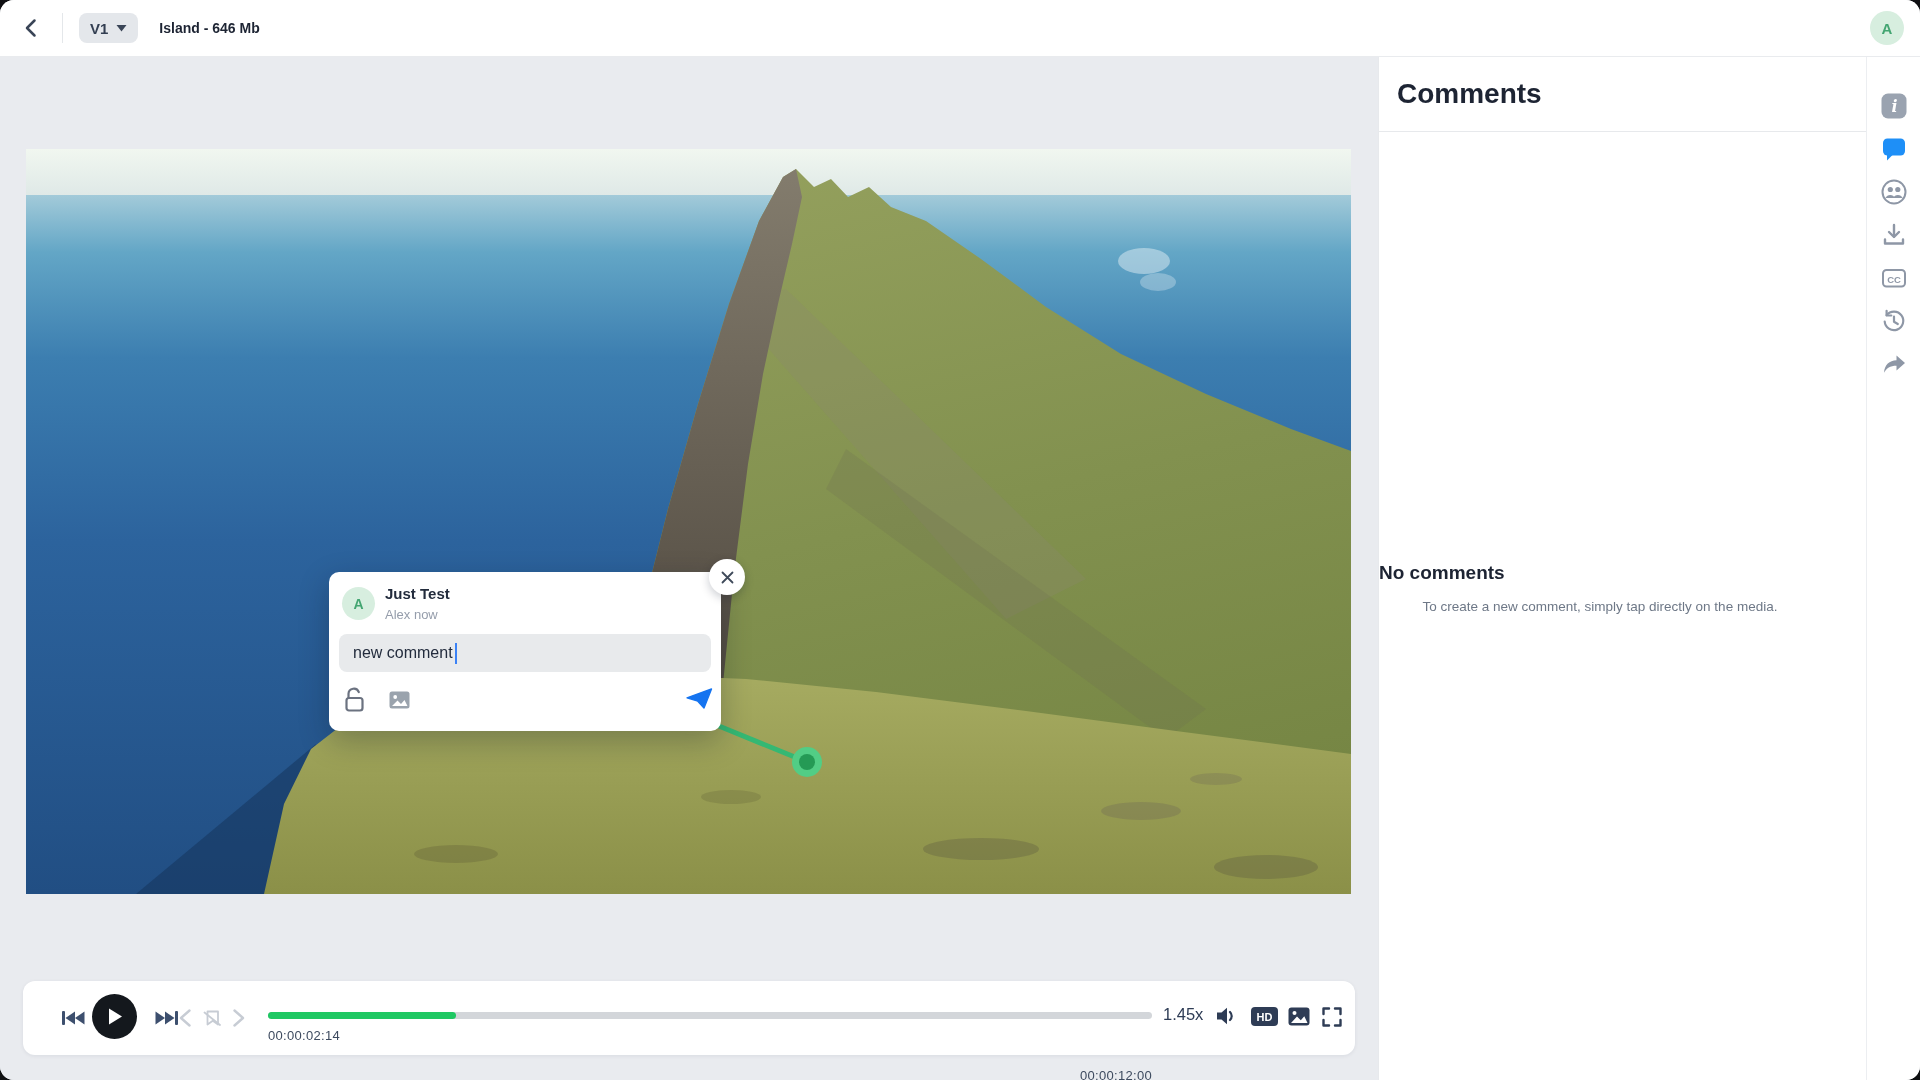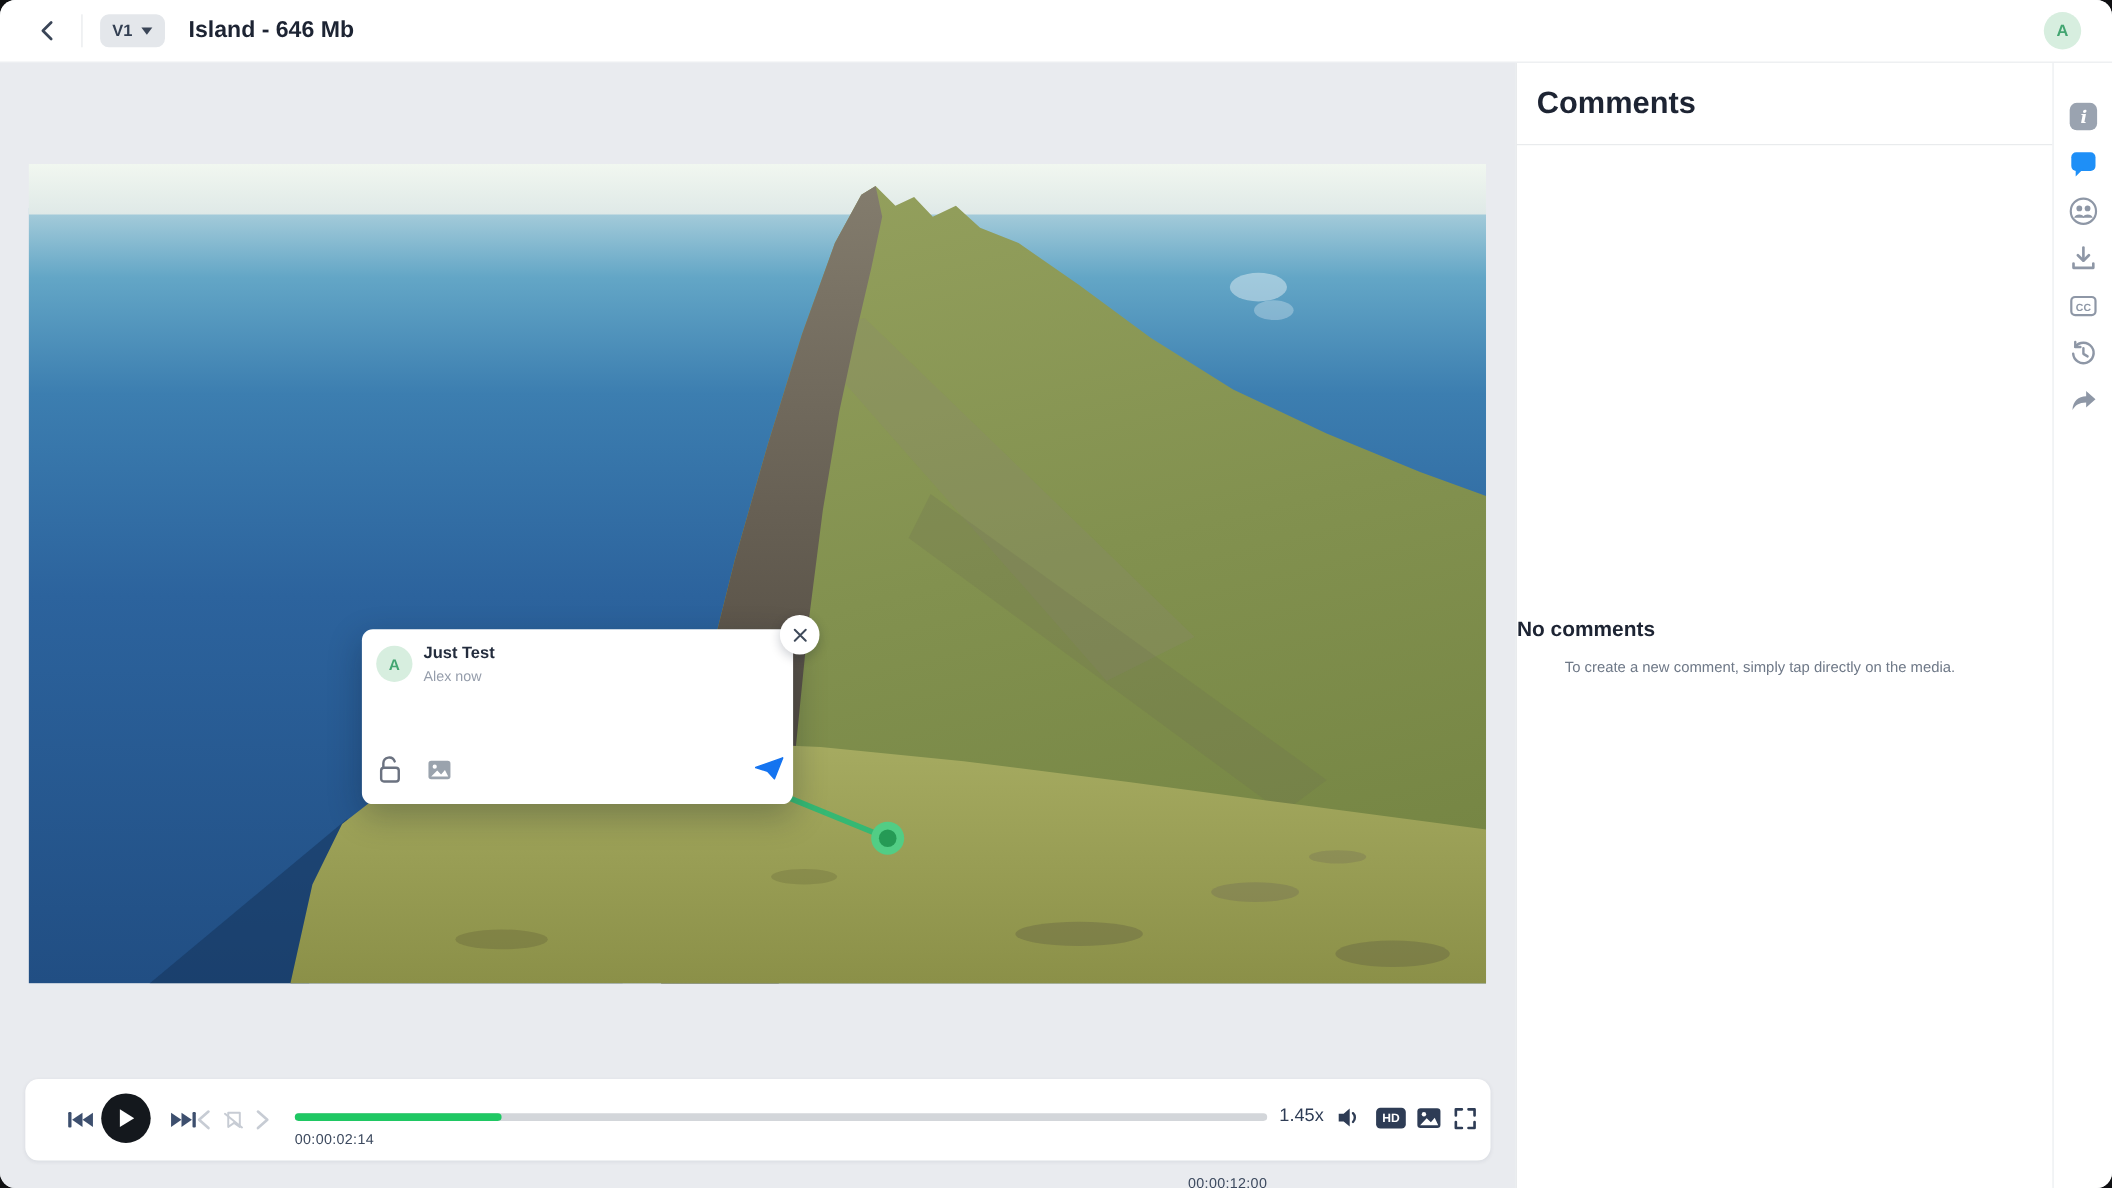--- a/index.html
+++ b/index.html
@@ -1,25 +1,25 @@
 <!DOCTYPE html>
 <html><head>
 <meta charset="utf-8">
 <style>
   html,body{margin:0;padding:0;width:1920px;height:1080px;background:#0f1012;font-family:"Liberation Sans",sans-serif;}
   *{box-sizing:border-box;}
   .window{position:absolute;left:0;top:0;width:1920px;height:1080px;background:#e9ebef;border-radius:14px;overflow:hidden;}
 
   
-  .topbar{position:absolute;left:0;top:0;right:0;height:57px;background:#ffffff;border-bottom:1px solid #e9ebee;display:flex;align-items:center;padding:0 28px;z-index:30;}
+  .topbar{position:absolute;left:0;top:0;right:0;height:57px;background:#ffffff;border-bottom:1px solid #e9ebee;display:flex;align-items:center;padding:0 16px;z-index:30;}
   .back-btn{width:32px;height:32px;display:flex;align-items:center;justify-content:center;cursor:pointer;}
   .tb-sep{width:1px;height:30px;background:#e4e7ea;margin:0 16px 0 14px;}
   .ver-btn{height:30px;background:#e4e7eb;border-radius:8px;display:flex;align-items:center;gap:8px;padding:0 11px;cursor:pointer;}
   .ver-btn span{font-size:15px;font-weight:700;color:#333f52;}
-  .title{margin-left:21px;font-size:21px;font-weight:700;color:#1d2433;}
+  .title{margin-left:21px;font-size:14px;font-weight:700;color:#1d2433;}
   .avatar{width:34px;height:34px;border-radius:50%;background:#d7eedf;color:#43a571;display:flex;align-items:center;justify-content:center;font-size:15px;font-weight:700;margin-left:auto;}
 
   
   .stage{position:absolute;left:0;top:57px;width:1378px;bottom:0;background:#e9ebef;}
   .video{position:absolute;left:26px;top:92px;width:1325px;height:745px;overflow:visible;}
   .video svg.scene{position:absolute;left:0;top:0;}
 
   
   .overlay{position:absolute;left:0;top:0;width:1325px;height:745px;pointer-events:none;}
   .popup{position:absolute;left:303px;top:423px;width:392px;height:159px;background:#ffffff;border-radius:10px;box-shadow:0 10px 30px rgba(10,20,40,.28);z-index:10;}
@@ -148,20 +148,24 @@
 
       <div class="popup">
         <div class="popup-close">
           <svg width="15" height="15" viewBox="0 0 15 15">
               <path d="M2.5 2.5 L12.5 12.5 M12.5 2.5 L2.5 12.5" stroke="#3f4a5a" stroke-width="1.8" stroke-linecap="round"></path>
             </svg>
         </div>
         <div class="popup-avatar">A</div>
         <div class="popup-name">Just Test</div>
         <div class="popup-time">Alex now</div>
+        <div class="popup-input">
+          <span>new comment</span>
+            <span class="caret"></span>
+        </div>
         <div class="popup-lock">
           <svg width="21" height="28" viewBox="0 0 21 28">
               <path d="M4.5 12 V7.8 a5.3 5.3 0 0 1 10.3 -1.6" fill="none" stroke="#6b7280" stroke-width="2.2" stroke-linecap="round"></path>
               <rect x="2.5" y="12" width="16" height="12.5" rx="2.5" fill="none" stroke="#6b7280" stroke-width="2.2"></rect>
             </svg>
         </div>
         <div class="popup-img">
           <svg width="21" height="18" viewBox="0 0 21 18">
               <rect x="0.5" y="0.5" width="20" height="17" rx="2.5" fill="#9aa3ad"></rect>
               <circle cx="6.2" cy="6" r="1.9" fill="#ffffff"></circle>

